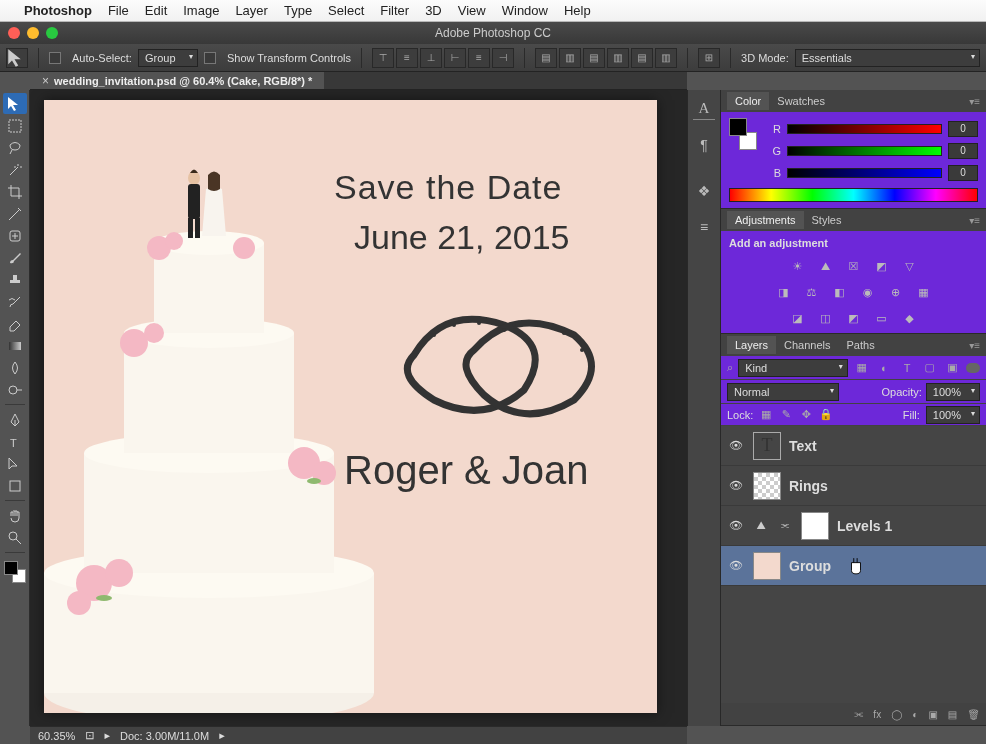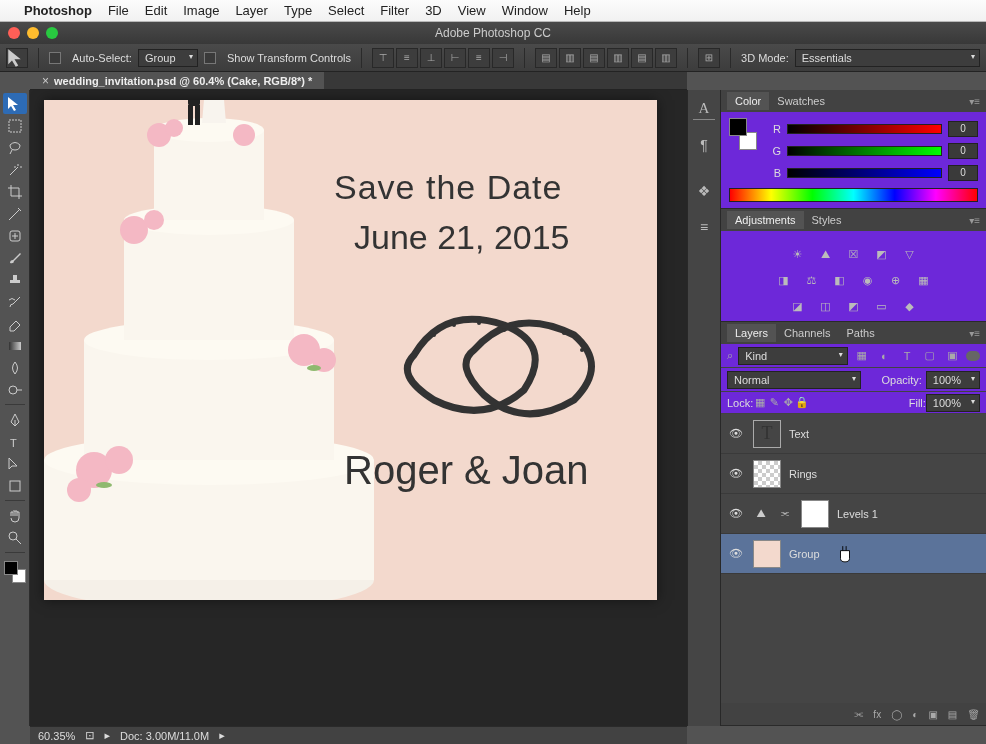--- a/index.html
+++ b/index.html
@@ -33,21 +33,21 @@
 .toolbar { width:30px; background:#535353; border-right:1px solid #2c2c2c; display:flex; flex-direction:column; align-items:center; padding-top:3px; gap:1px; }
 .toolbar .tool { width:24px; height:21px; display:flex; align-items:center; justify-content:center; cursor:pointer; position:relative; border-radius:2px;}
 .toolbar .tool.active { background:#2d6bb5; }
 .toolbar .tool svg { width:16px; height:16px; }
 .toolbar .divider { width:20px; height:1px; background:#3a3a3a; margin:3px 0; }
 .swatch { width:22px; height:22px; position:relative; margin-top:4px; }
 .swatch .fg { position:absolute; width:14px; height:14px; background:#000; border:1px solid #888; top:0; left:0; z-index:2;}
 .swatch .bg { position:absolute; width:14px; height:14px; background:#fff; border:1px solid #888; bottom:0; right:0;}
 
 .canvas-area { flex:1; background:#262626; display:flex; justify-content:flex-start; padding:10px 10px 10px 14px; overflow:hidden; position:relative; }
-.canvas { width:613px; height:500px; background:#f3d9cd; position:relative; box-shadow:0 0 12px rgba(0,0,0,.5); overflow:hidden; }
+.canvas { width:613px; height:613px; background:#f3d9cd; position:relative; box-shadow:0 0 12px rgba(0,0,0,.5); overflow:hidden; }
 .canvas .text1 { position:absolute; top:68px; left:290px; font-family:"Segoe UI","Helvetica Neue",sans-serif; font-size:34px; font-weight:300; color:#333; letter-spacing:1px;}
 .canvas .text2 { position:absolute; top:118px; left:310px; font-family:"Segoe UI","Helvetica Neue",sans-serif; font-size:34px; font-weight:300; color:#333;}
 .canvas .text3 { position:absolute; top:348px; left:300px; font-family:"Segoe UI","Helvetica Neue",sans-serif; font-size:40px; font-weight:300; color:#333;}
 .canvas .rings { position:absolute; top:195px; left:340px; }
 .canvas .cake { position:absolute; left:0; bottom:0; width:330px; height:580px; }
 
 .dock { width:34px; background:#454545; border-left:1px solid #282828; border-right:1px solid #282828; display:flex; flex-direction:column; align-items:center; padding-top:8px; gap:14px; }
 .dock .d { width:22px; height:22px; display:flex; align-items:center; justify-content:center; color:#bbb; font-size:14px; }
 
 .panels { width:265px; background:#6d28d9; display:flex; flex-direction:column; }
@@ -72,33 +72,33 @@
 
 .adjpanel .lbl2 { font-size:11px; color:#ddd; font-weight:bold; }
 .adjrow { display:flex; justify-content:center; gap:10px; margin-top:8px; }
 .adjrow span { width:18px; height:18px; display:flex; align-items:center; justify-content:center; color:#bbb;}
 
 .layerspanel { flex:1; display:flex; flex-direction:column; }
 .layerfilter { height:24px; display:flex; align-items:center; padding:0 6px; gap:5px; border-bottom:1px solid #424242;}
 .layerfilter .dd { width:111px; }
 .layerfilter .fi { width:18px; text-align:center; color:#aaa; }
 .layeropts { height:24px; display:flex; align-items:center; padding:0 6px; gap:4px; border-bottom:1px solid #424242;}
-.layeropts .dd { width:134px; }
+.layeropts .dd { width:112px; }
 .layeropts .ol { margin-left:auto; }
-.layerlock { height:22px; display:flex; align-items:center; padding:0 6px; border-bottom:1px solid #424242; font-size:10px;}
+.layerlock { height:22px; display:flex; align-items:center; padding:0 6px; gap:6px; border-bottom:1px solid #424242; font-size:10px;}
 .layerlock .li { width:14px; text-align:center; color:#aaa;}
 .layerlist { flex:1; overflow:auto; background:#454545; }
 .layer { height:40px; display:flex; align-items:center; padding:0 6px; gap:8px; border-bottom:1px solid #3a3a3a; cursor:pointer;}
 .layer.selected { background:#5b739a; }
 .layer .vis { width:18px; text-align:center; }
 .layer .thumb { width:28px; height:28px; border:1px solid #888; background:#fff; display:flex; align-items:center; justify-content:center; font-size:18px; color:#333; font-family:Georgia,serif;}
 .layer .thumb.tx { background:#454545;border:1px solid #aaa;}
 .layer .thumb.ch { background:repeating-conic-gradient(#ccc 0 25%,#fff 0 50%) 0 0/8px 8px; }
 .layer .thumb.ck { background:#f3d9cd; }
-.layer .ln { font-size:11px; }
+.layer .ln { font-size:14px;font-weight:bold; }
 .layer .adj { width:16px; height:16px; display:flex;align-items:center;justify-content:center;color:#ccc;}
 .layerfoot { height:22px; background:#424242; display:flex; align-items:center; justify-content:flex-end; padding:0 6px; gap:10px;}
 .layerfoot span { color:#aaa; font-size:10px; }
 
 .statusbar { position:absolute; bottom:0; left:30px; right:299px; height:18px; background:#424242; display:flex; align-items:center; padding:0 8px; gap:10px; color:#ccc; font-size:11px; border-top:1px solid #2a2a2a;}
 
 .cursor { position:absolute; width:18px; height:18px; pointer-events:none; }
 </style>
 </head>
 <body>
@@ -406,20 +406,21 @@
       </div>
     </div>
 
     <div class="panel adjpanel">
       <div class="panelhdr">
         <span class="phtab active">Adjustments</span>
         <span class="phtab">Styles</span>
         <span class="menu">▾≡</span>
       </div>
       <div class="panelbody">
+        <div class="lbl2">Add an adjustment</div>
         <div class="adjrow">
           <span>☀</span>
           <span>⛰</span>
           <span>☒</span>
           <span>◩</span>
           <span>▽</span>
         </div>
         <div class="adjrow">
           <span>◨</span>
           <span>⚖</span>

